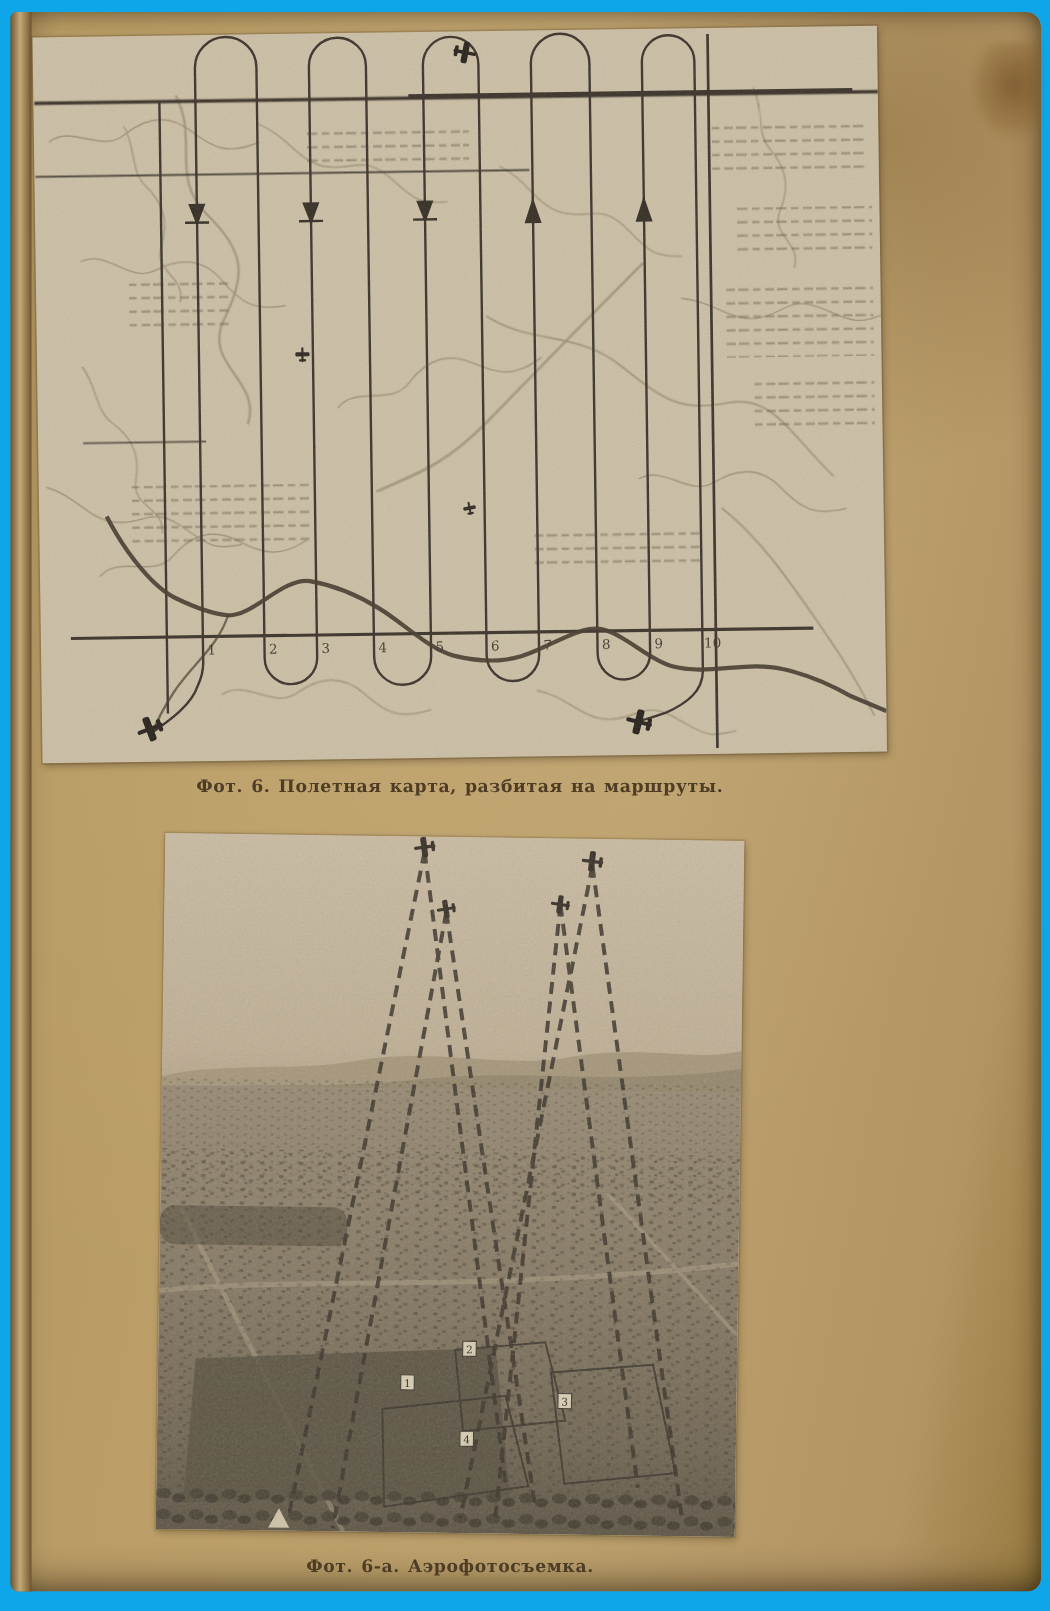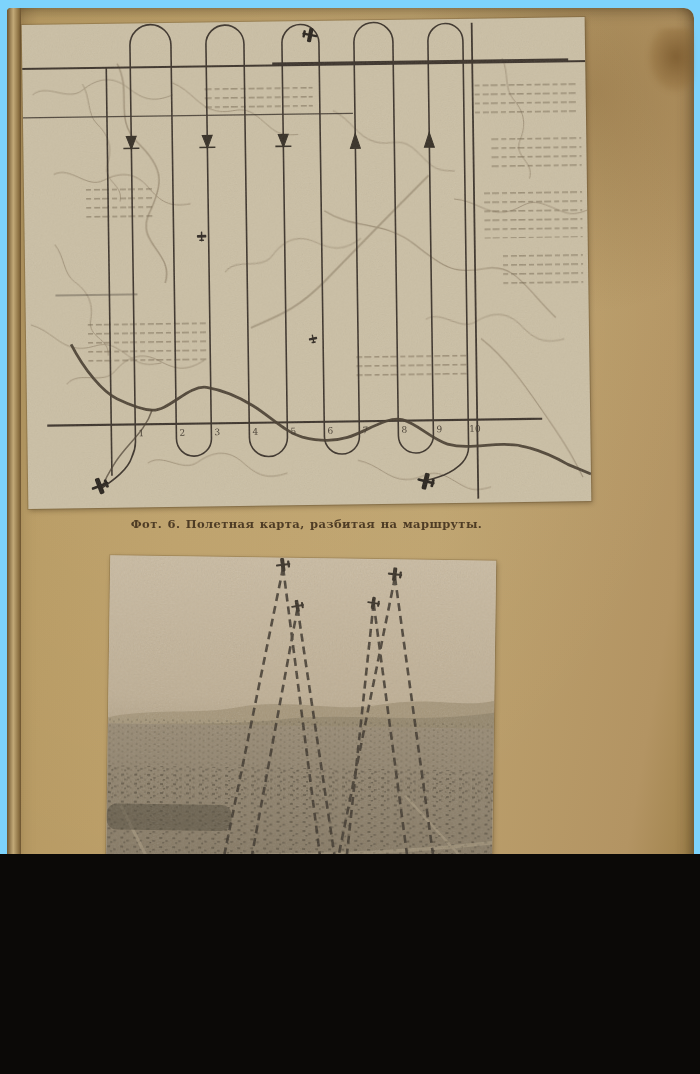--- a/index.html
+++ b/index.html
@@ -1,16 +1,16 @@
 <!DOCTYPE html>
 <html><head>
 <meta charset="utf-8">
 <style>
   html,body{margin:0;padding:0;background:#0b0907;}
-  .scene{position:relative;width:700px;height:854px;background:#7dd3fc;overflow:hidden;
+  .scene{position:relative;width:700px;height:1074px;background:#0ea5e9;overflow:hidden;
          font-family:"DejaVu Serif",serif;}
   .page{position:absolute;left:7px;top:8px;width:687px;height:1053px;
     background:
       radial-gradient(120% 90% at 30% 30%, rgba(255,240,200,.10), transparent 60%),
       radial-gradient(40% 30% at 85% 8%, rgba(95,60,20,.28), transparent 70%),
       linear-gradient(100deg,#9c8050 0%,#b4975f 4%,#bb9e68 30%,#bda26e 60%,#b39463 88%,#96793f 100%);
     border-radius:4px 10px 9px 5px;
     box-shadow: inset 0 -16px 24px -12px rgba(30,20,5,.55),
                 inset 0 10px 18px -12px rgba(30,20,5,.45),
                 inset 16px 0 22px -14px rgba(40,25,8,.6),
@@ -259,13 +259,14 @@
           <text x="206.5" y="404" font-size="7" text-anchor="middle" fill="#2f2a20">4</text>
         </g>
       </g>
 
       <path d="M75,462 L82,449 L89,462 Z" fill="#cfc3a6"></path>
 
       <rect x="0" y="0" width="386" height="464" filter="url(#airgrain)"></rect>
     </svg>
   </div>
 
+  <div class="caption cap2">Фот. 6-а. Аэрофотосъемка.</div>
 </div>
 
 </body></html>

